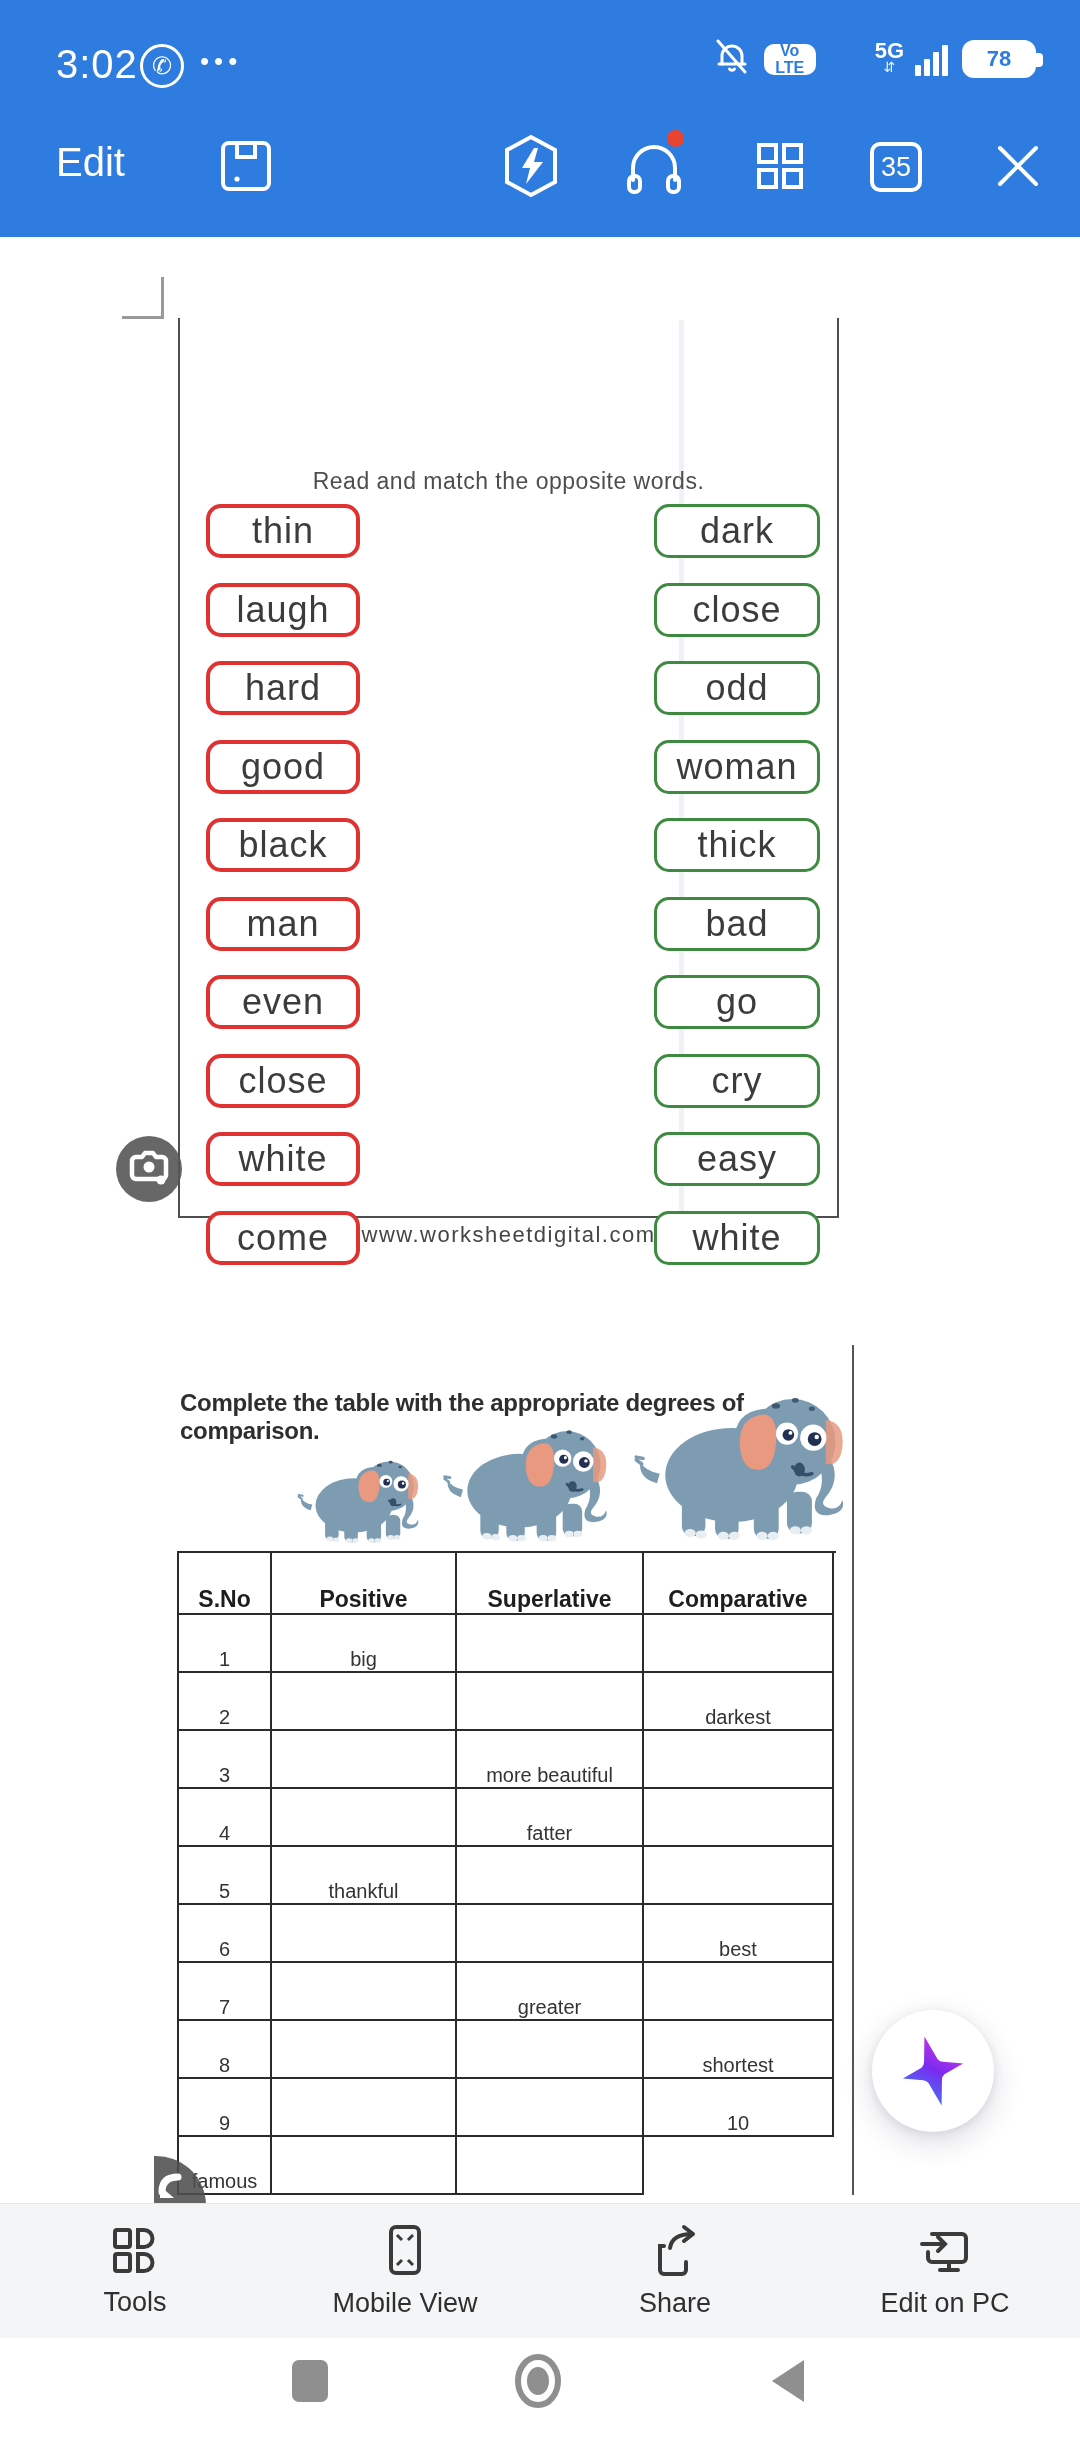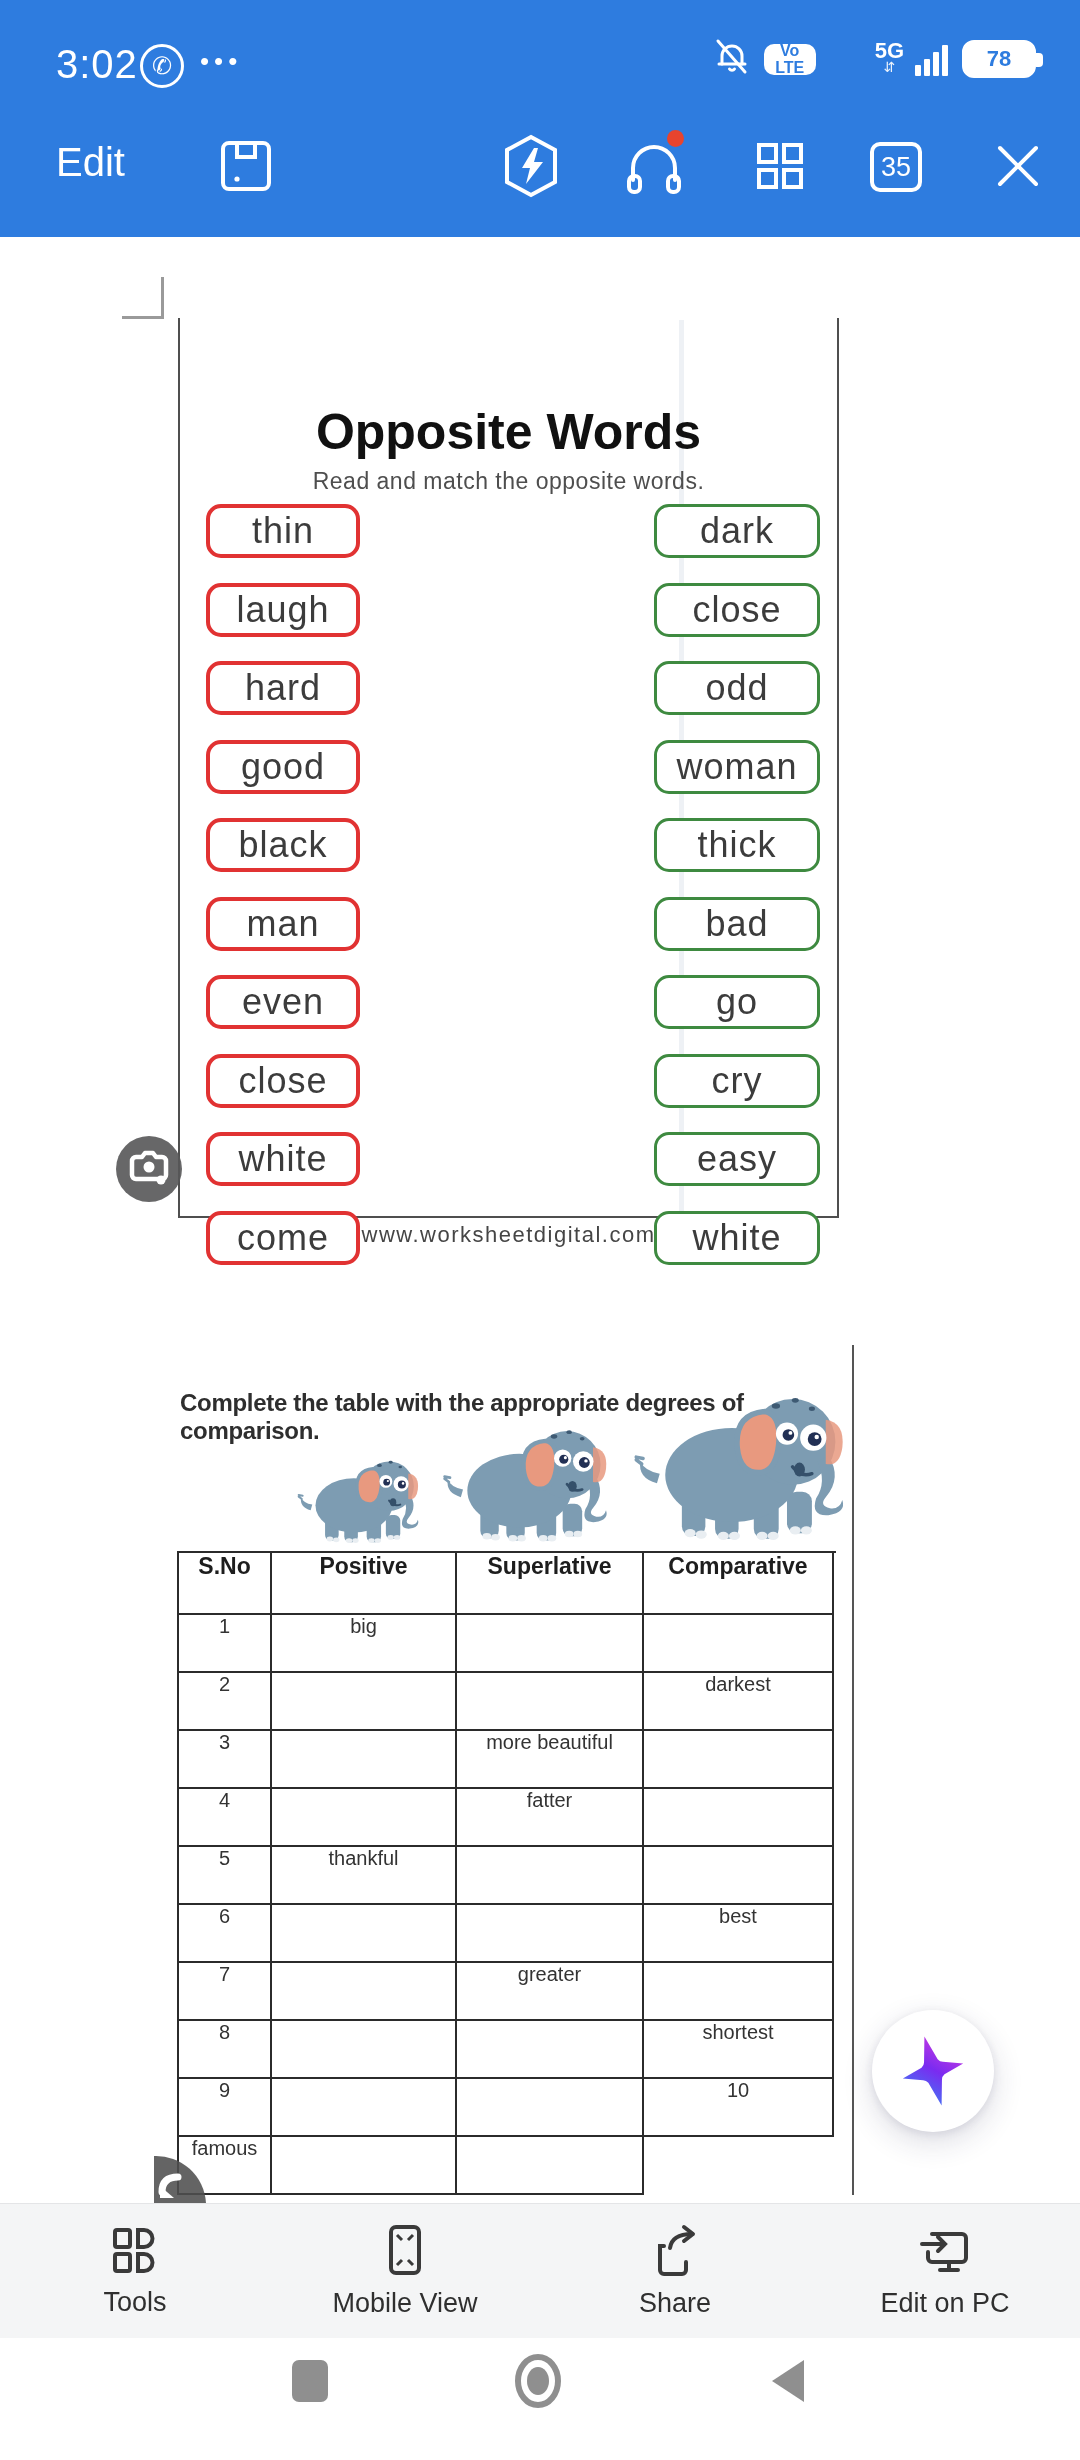--- a/index.html
+++ b/index.html
@@ -67,21 +67,21 @@
   .ws2-instruction { position:absolute; left:180px; top:1152px; width:620px;
                      font-size:24px; font-weight:700; color:#2e2e2e; letter-spacing:-.3px; }
   .elephants { position:absolute; left:295px; top:1150px; width:560px; height:160px;
                display:flex; align-items:flex-end; gap:14px; }
   .elephants svg { display:block; }
 
   .cmp-table { position:absolute; left:177px; top:1314px; width:659px;
                display:grid; grid-template-columns:93px 185px 187px 190px;
                border-top:2.5px solid #2b2b2b; border-left:2.5px solid #2b2b2b; background:#fff; }
   .cmp-table .cell { border-right:2.5px solid #2b2b2b; border-bottom:2.5px solid #2b2b2b;
-                     display:flex; align-items:flex-start; justify-content:center;
+                     display:flex; align-items:flex-end; justify-content:center;
                      font-size:20px; color:#333; height:58px; }
   .cmp-table .head { height:62px; font-weight:700; font-size:23px; color:#1d1d1d; }
 
   .curl-icon { position:absolute; left:150px; top:1905px; width:66px; height:61px; }
 
   
   .ai-fab { position:absolute; left:872px; top:2010px; width:122px; height:122px; border-radius:50%;
             background:#fff; box-shadow:0 10px 30px rgba(40,40,80,.16), 0 2px 8px rgba(40,40,80,.10);
             display:flex; align-items:center; justify-content:center; }
 
@@ -181,21 +181,20 @@
         </svg>
       </span>
     </div>
   </div>
 
   <div class="doc">
     <div class="corner-mark"></div>
     <div class="ws1-edge"></div>
 
     <div class="ws1">
-      <div class="ws1-title">Opposite Words</div>
       <div class="ws1-sub">Read and match the opposite words.</div>
 
       <div class="word-col left">
 
           <div class="wordbox red">
             <span>thin</span>
           </div>
 
           <div class="wordbox red">
             <span>laugh</span>

